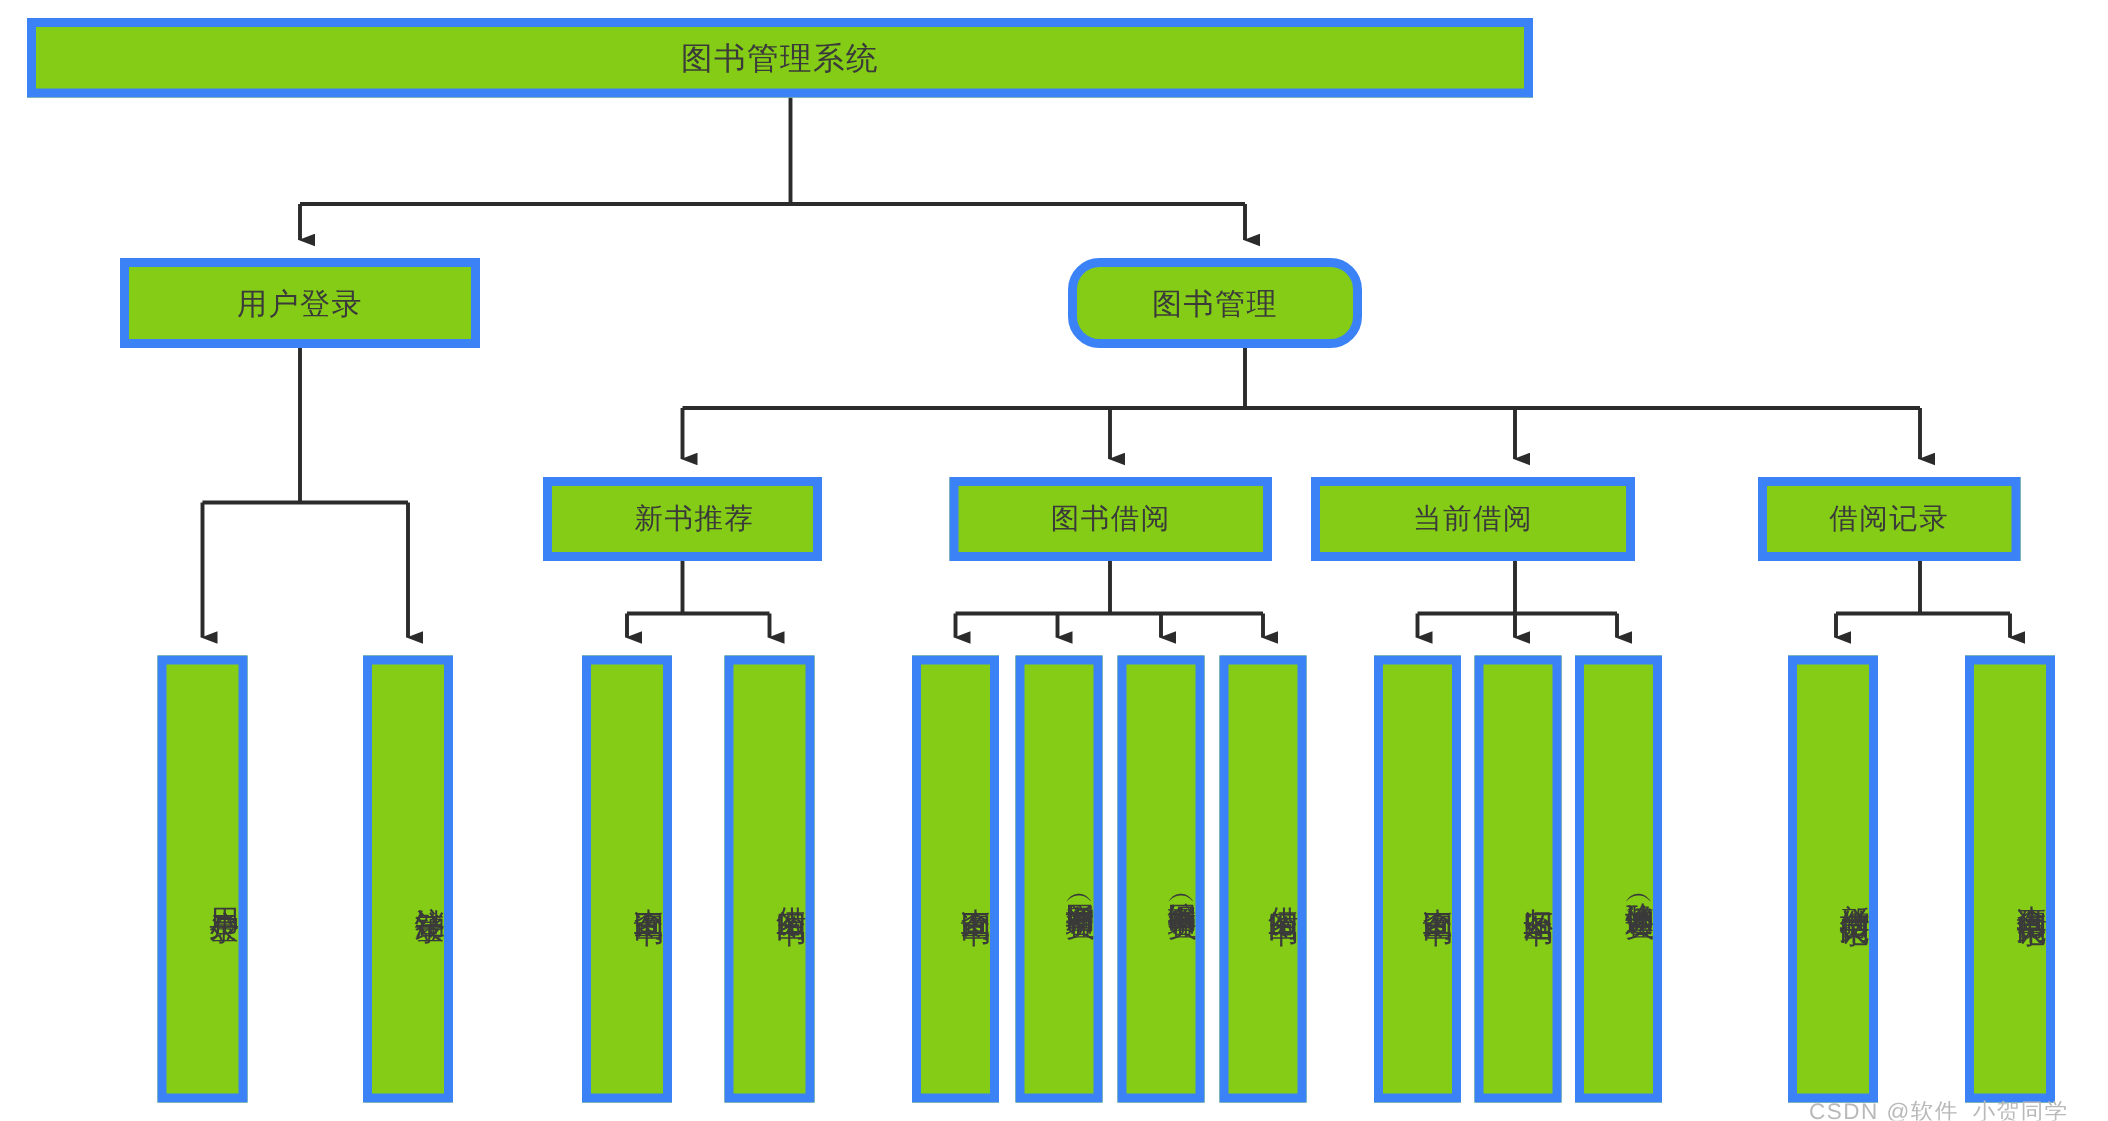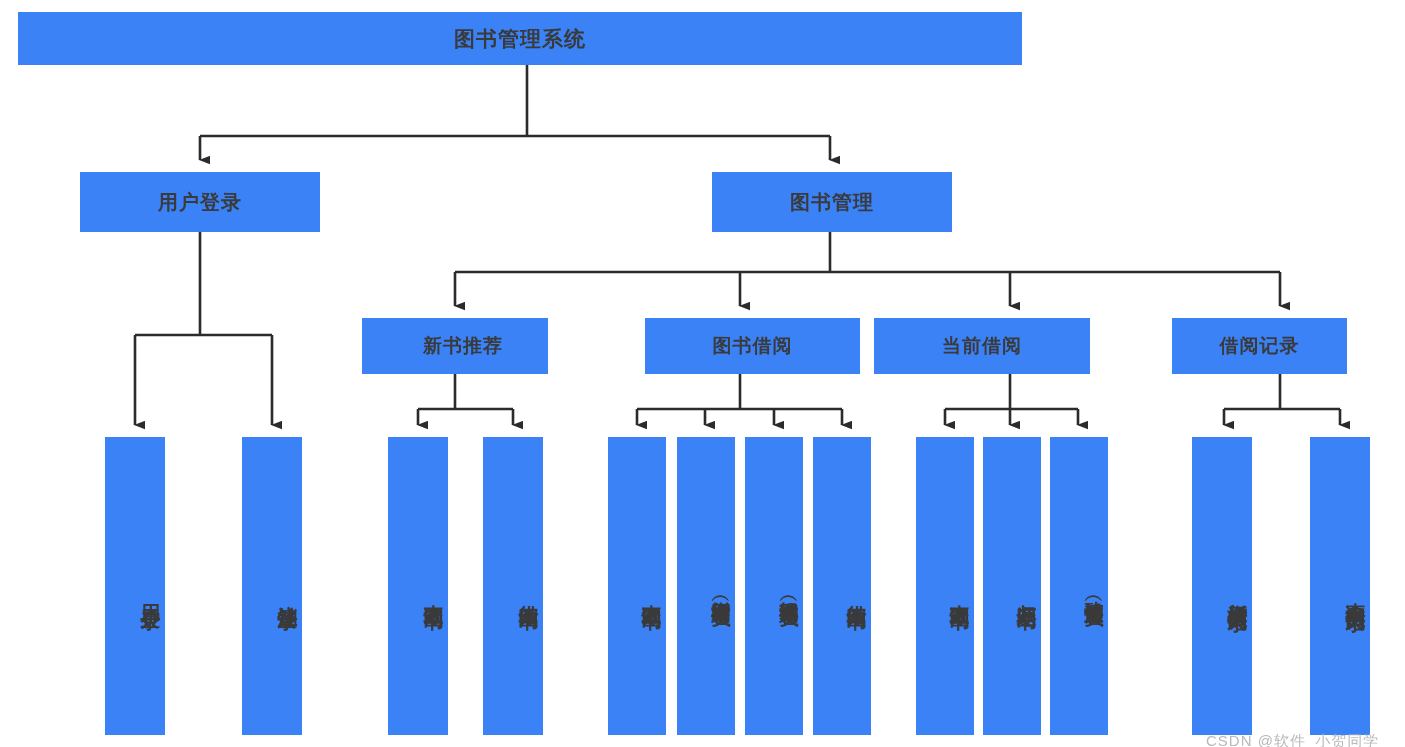--- a/index.html
+++ b/index.html
@@ -9,28 +9,27 @@
     background:#ffffff;
     font-family:"Liberation Sans","DejaVu Sans",sans-serif;
     overflow:hidden;position:relative;
   }
   #diagram-root{position:absolute;left:0;top:0;width:1405px;height:747px;}
   svg#connectors{position:absolute;left:0;top:0;width:1405px;height:747px;}
 
   .node{
     position:absolute;
     box-sizing:border-box;
-    background:#3b82f6;
-    border:4px solid #3b82f6;
+    background:#84cc16;
+    border:6px solid #3b82f6;
     display:flex;
     align-items:center;
     justify-content:center;
     color:#3a3a3a;
     letter-spacing:1px;
-    font-weight:bold;
   }
   .node.root{font-size:21px;}
   .node.mid{font-size:20px;}
   .node.sub{font-size:19px;}
   .node.leaf{
     writing-mode:vertical-rl;
     text-orientation:upright;
     font-size:20px;
     line-height:1.08;
     letter-spacing:2px;
@@ -102,24 +101,24 @@
       <path d="M1280,374 L1280,409"></path>
       <path d="M1224,409 L1340,409"></path>
       <path d="M1224,409 L1224,425" marker-end="url(#arrow)"></path>
       <path d="M1340,409 L1340,425" marker-end="url(#arrow)"></path>
     </g>
   </svg>
 
   <div class="node root" style="left:18px;top:12px;width:1004px;height:53px;">图书管理系统</div>
 
   <div class="node mid" style="left:80px;top:172px;width:240px;height:60px;">用户登录</div>
-  <div class="node mid" style="left:712px;top:172px;width:240px;height:60px;">图书管理</div>
+  <div class="node mid" style="left:712px;top:172px;width:196px;height:60px;border-radius:21px;">图书管理</div>
 
   <div class="node sub" style="left:362px;top:318px;width:186px;height:56px;padding-left:16px;">新书推荐</div>
-  <div class="node sub" style="left:633px;top:318px;width:215px;height:56px;margin-left:12px;">图书借阅</div>
+  <div class="node sub" style="left:633px;top:318px;width:215px;height:56px;">图书借阅</div>
   <div class="node sub" style="left:874px;top:318px;width:216px;height:56px;">当前借阅</div>
   <div class="node sub" style="left:1172px;top:318px;width:175px;height:56px;">借阅记录</div>
 
   <div class="node leaf" style="left:105px;top:437px;width:60px;height:298px;">用户登录</div>
   <div class="node leaf" style="left:242px;top:437px;width:60px;height:298px;">注销登录</div>
 
   <div class="node leaf" style="left:388px;top:437px;width:60px;height:298px;">查询图书</div>
   <div class="node leaf" style="left:483px;top:437px;width:60px;height:298px;">借阅图书</div>
 
   <div class="node leaf" style="left:608px;top:437px;width:58px;height:298px;">查询图书</div>

